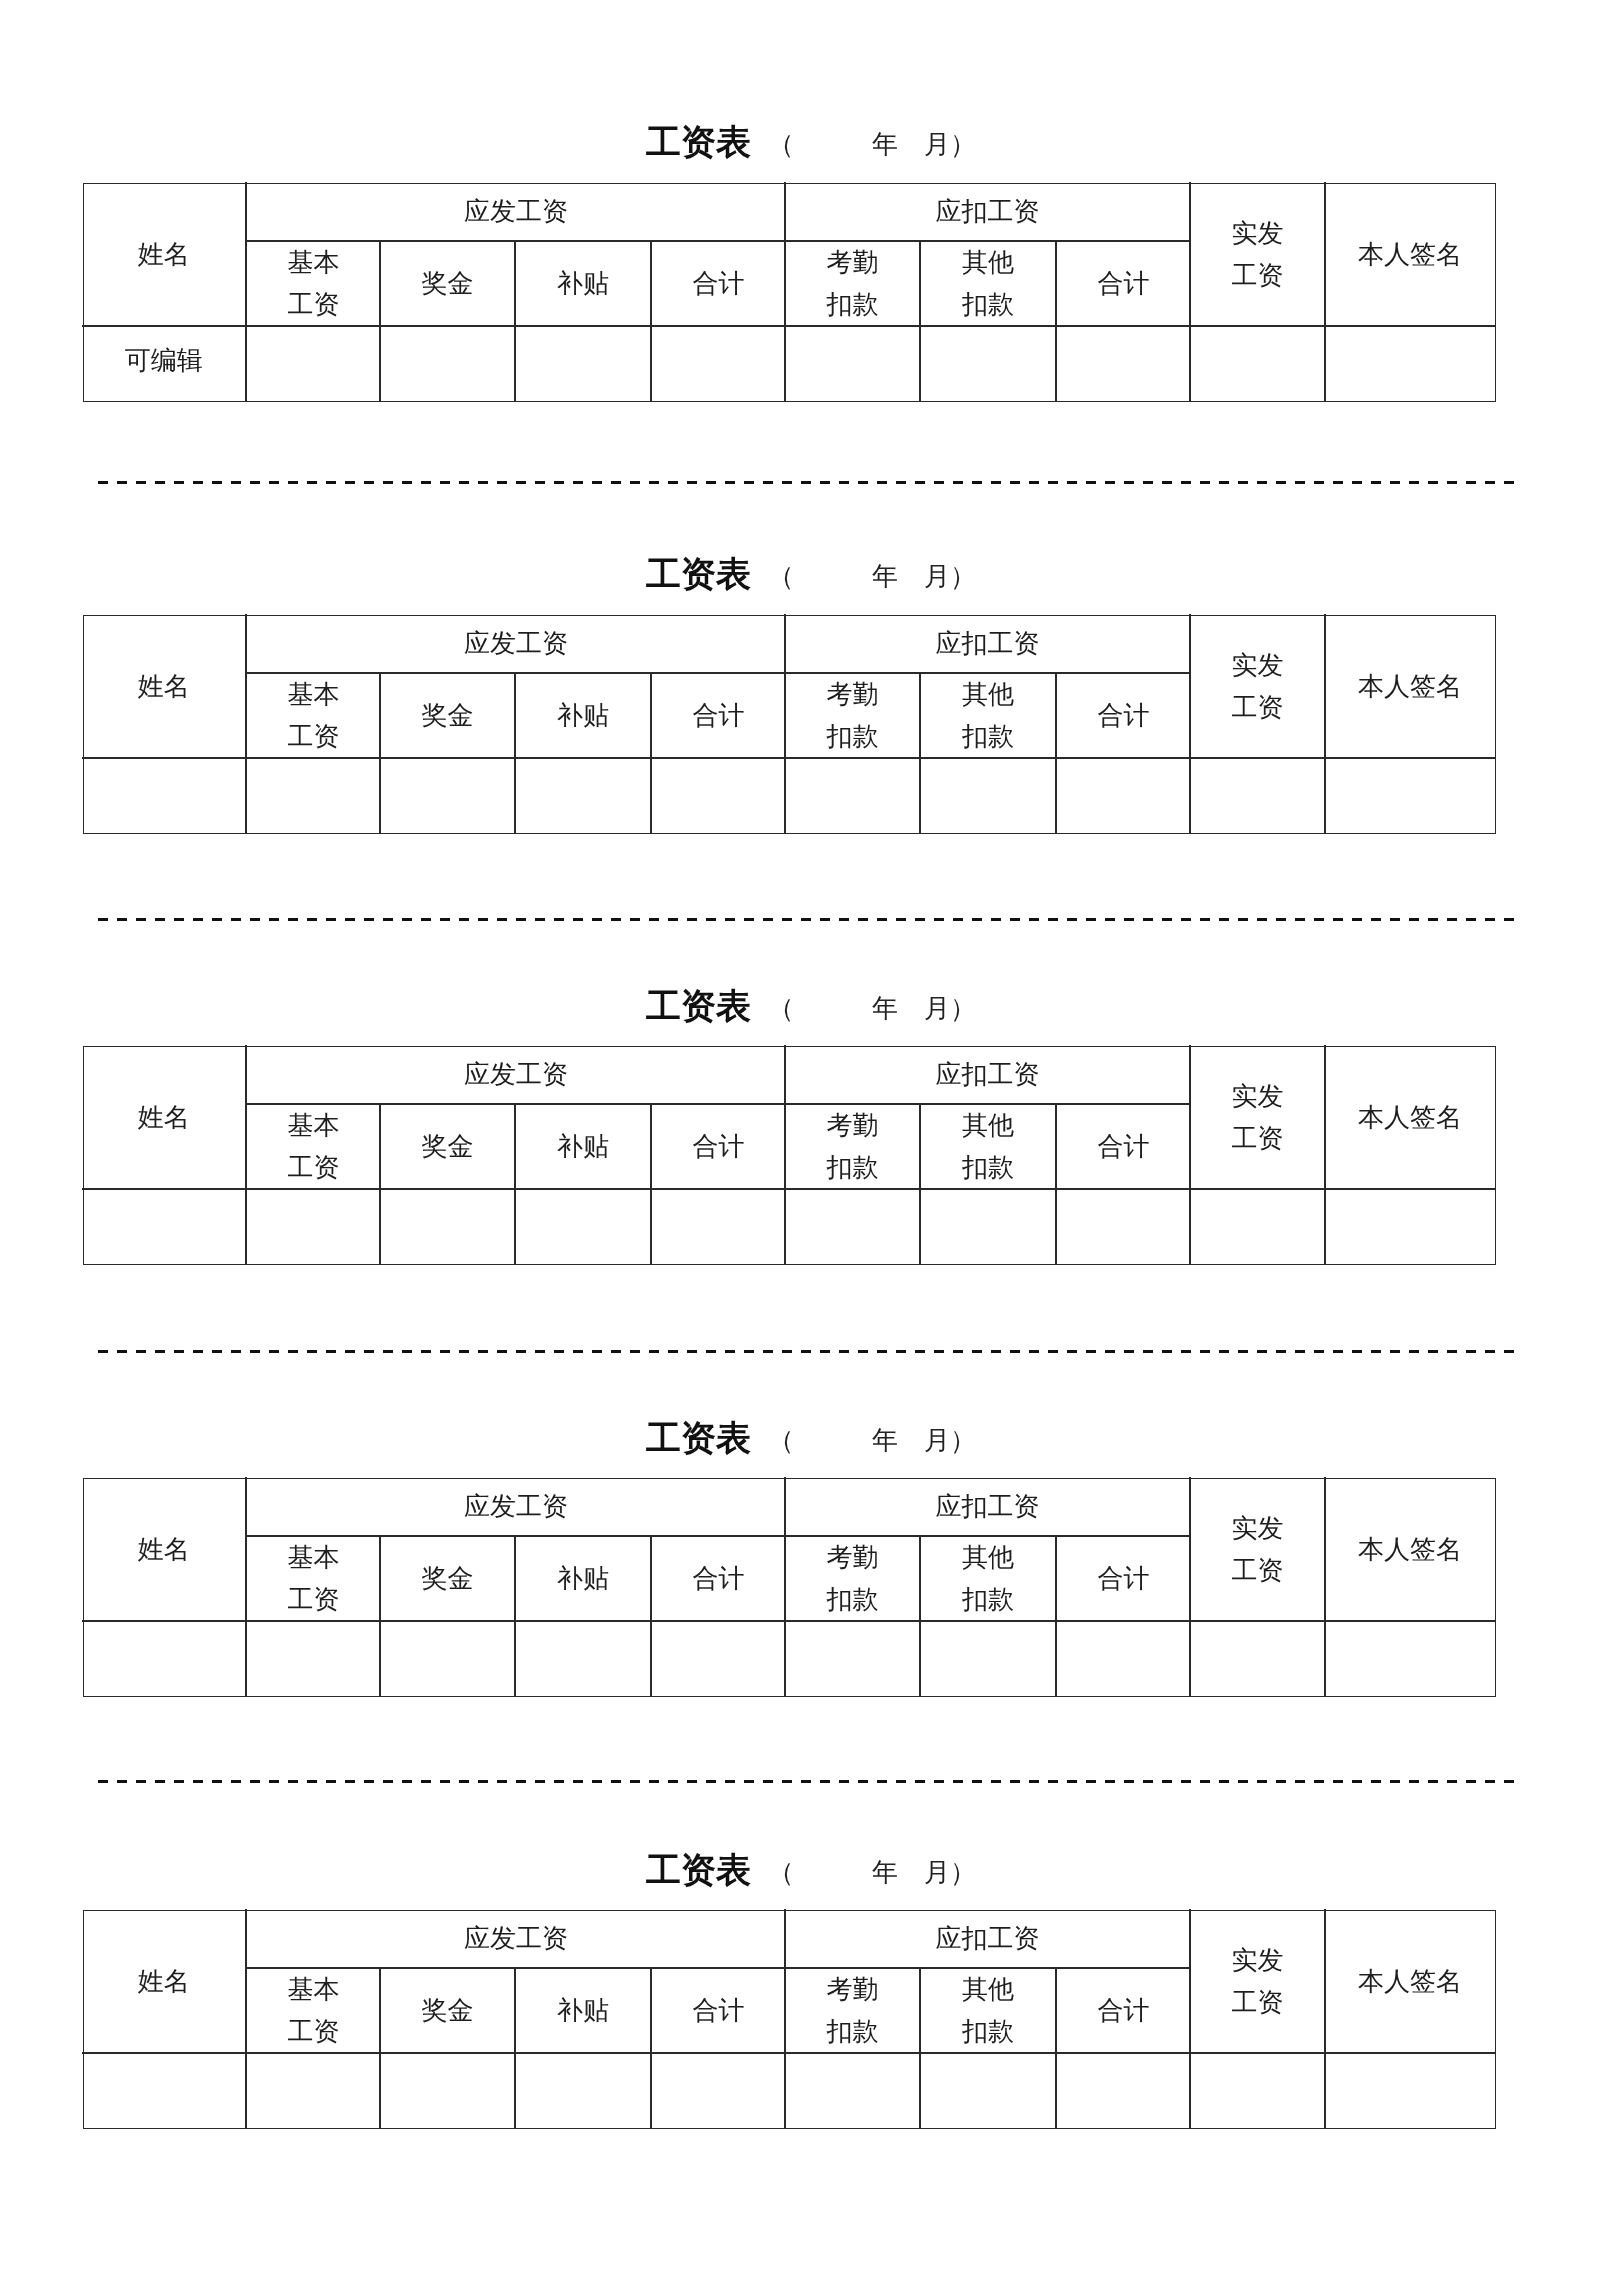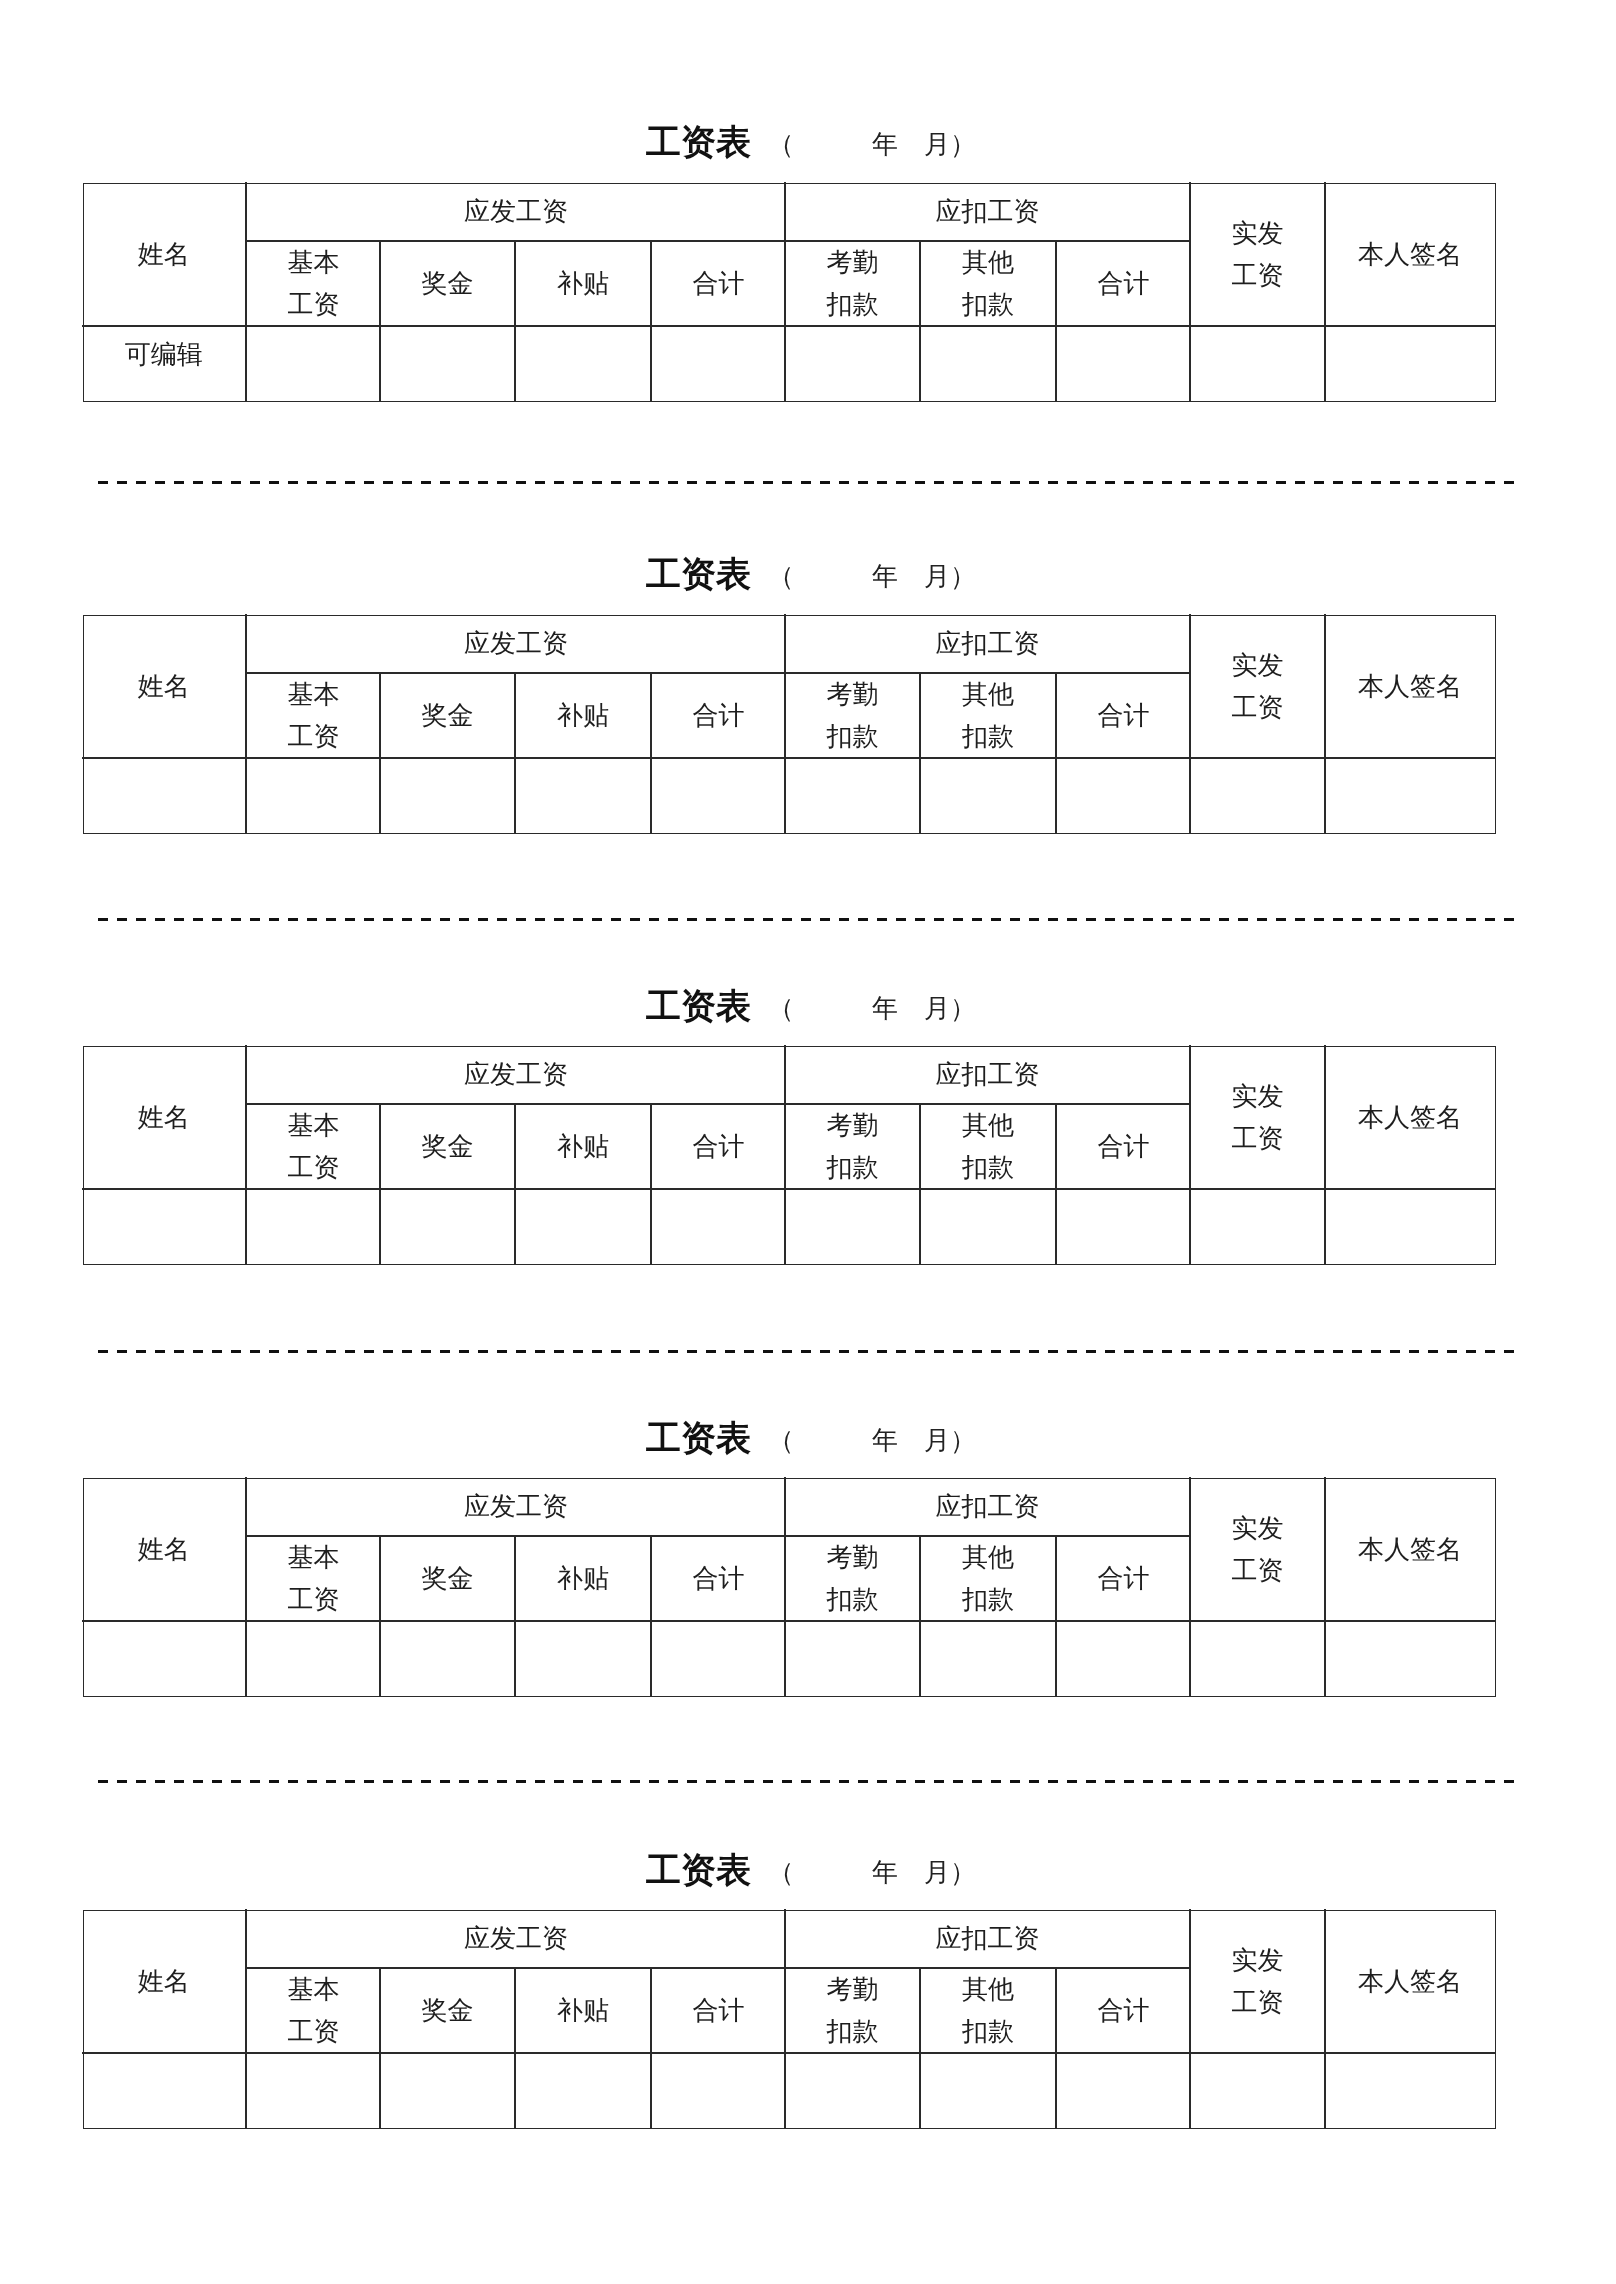--- a/index.html
+++ b/index.html
@@ -111,21 +111,21 @@
       <div class="cell" style="left: 162px; width: 135px; top: 56px; height: 86px;">基本
 工资</div>
       <div class="cell" style="left: 296px; width: 135px; top: 56px; height: 86px;">奖金</div>
       <div class="cell" style="left: 431px; width: 136px; top: 56px; height: 86px;">补贴</div>
       <div class="cell" style="left: 567px; width: 135px; top: 56px; height: 86px;">合计</div>
       <div class="cell" style="left: 701px; width: 135px; top: 56px; height: 86px;">考勤
 扣款</div>
       <div class="cell" style="left: 836px; width: 136px; top: 56px; height: 86px;">其他
 扣款</div>
       <div class="cell" style="left: 972px; width: 135px; top: 56px; height: 86px;">合计</div>
-      <div class="cell" style="left: -1.7px; width: 163px; top: 132px; height: 75px;">可编辑</div>
+      <div class="cell" style="left: -1.7px; width: 163px; top: 140px; height: 75px; font-family: Liberation Mono, monospace;">可编辑</div>
       <div class="cell" style="left: 162px; width: 135px; top: 142px; height: 75px;"></div>
       <div class="cell" style="left: 296px; width: 135px; top: 142px; height: 75px;"></div>
       <div class="cell" style="left: 431px; width: 136px; top: 142px; height: 75px;"></div>
       <div class="cell" style="left: 567px; width: 135px; top: 142px; height: 75px;"></div>
       <div class="cell" style="left: 701px; width: 135px; top: 142px; height: 75px;"></div>
       <div class="cell" style="left: 836px; width: 136px; top: 142px; height: 75px;"></div>
       <div class="cell" style="left: 972px; width: 135px; top: 142px; height: 75px;"></div>
       <div class="cell" style="left: 1106px; width: 135px; top: 142px; height: 75px;"></div>
       <div class="cell" style="left: 1241px; width: 170px; top: 142px; height: 75px;"></div>
     </div>

